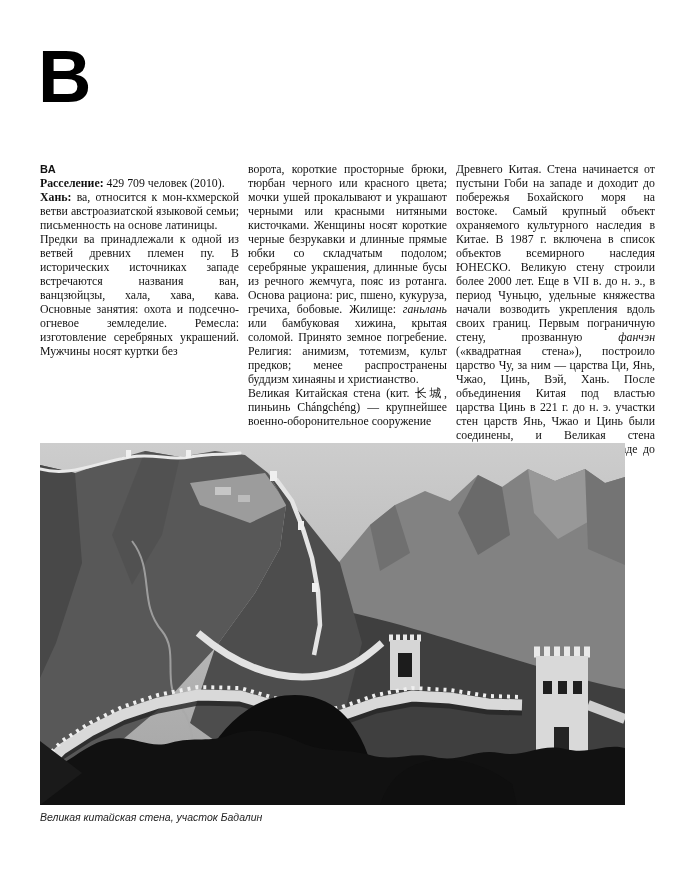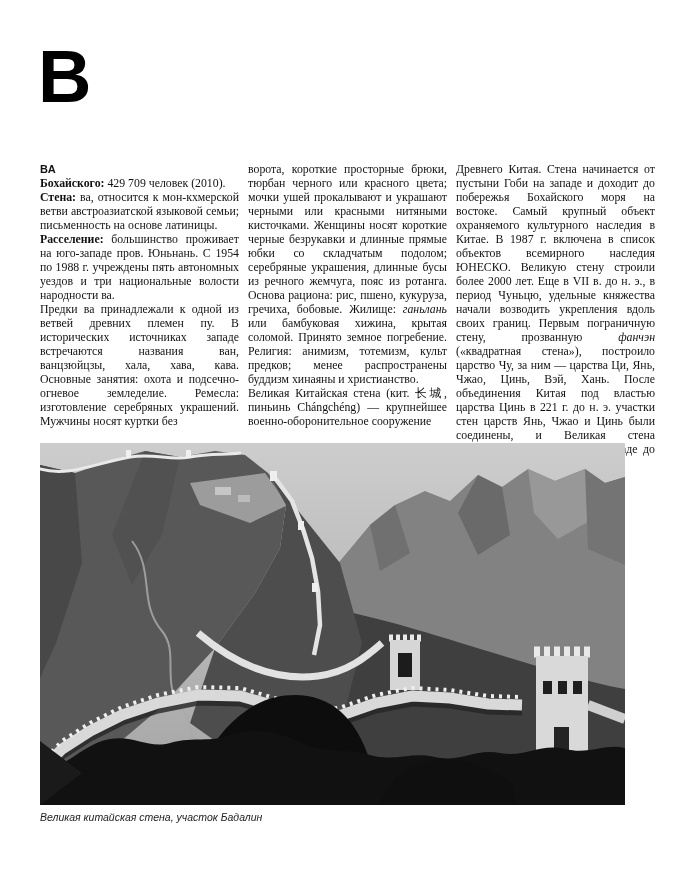--- a/index.html
+++ b/index.html
@@ -47,23 +47,22 @@
   }
 </style>
 </head>
 <body>
 
 <div class="letter">В</div>
 
 <div class="columns">
   <div class="col">
       <div class="heading">ВА</div>
-      <p><span class="b">Бохайского:</span><span> 429 709 человек (2010).</span></p>
-      <p><span class="b">Стена:</span><span> ва, относится к мон-кхмерской ветви австроазиатской языковой семьи; письменность на основе латиницы.</span></p>
-      <p><span class="b">Расселение:</span><span> большинство проживает на юго-западе пров. Юньнань. С 1954 по 1988 г. учреждены пять автономных уездов и три национальные волости народности ва.</span></p>
+      <p><span class="b">Расселение:</span><span> 429 709 человек (2010).</span></p>
+      <p><span class="b">Хань:</span><span> ва, относится к мон-кхмерской ветви австроазиатской языковой семьи; письменность на основе латиницы.</span></p>
       <p><span>Предки ва принадлежали к одной из ветвей древних племен пу. В исторических источниках западе встречаются названия ван, ванцзюйцзы, хала, хава, кава. Основные занятия: охота и подсечно-огневое земледелие. Ремесла: изготовление серебряных украшений. Мужчины носят куртки без</span></p>
     </div>
   <div class="col">
       <p><span>ворота, короткие просторные брюки, тюрбан черного или красного цвета; мочки ушей прокалывают и украшают черными или красными нитяными кисточками. Женщины носят короткие черные безрукавки и длинные прямые юбки со складчатым подолом; серебряные украшения, длинные бусы из речного жемчуга, пояс из ротанга. Основа рациона: рис, пшено, кукуруза, гречиха, бобовые. Жилище: </span><span class="i">ганьлань</span><span> или бамбуковая хижина, крытая соломой. Принято земное погребение. Религия: анимизм, тотемизм, культ предков; менее распространены буддизм хинаяны и христианство.</span></p>
       <p><span>Великая Китайская стена (кит. 长城, пиньинь Chángchéng) — крупнейшее военно-оборонительное сооружение</span></p>
     </div>
   <div class="col">
       <p><span>Древнего Китая. Стена начинается от пустыни Гоби на западе и доходит до побережья Бохайского моря на востоке. Самый крупный объект охраняемого культурного наследия в Китае. В 1987 г. включена в список объектов всемирного наследия ЮНЕСКО. Великую стену строили более 2000 лет. Еще в VII в. до н. э., в период Чуньцю, удельные княжества начали возводить укрепления вдоль своих границ. Первым пограничную стену, прозванную </span><span class="i">фанчэн</span><span> («квадратная стена»), построило царство Чу, за ним — царства Ци, Янь, Чжао, Цинь, Вэй, Хань. После объединения Китая под властью царства Цинь в 221 г. до н. э. участки стен царств Янь, Чжао и Цинь были соединены, и Великая стена протянулась от Линьтао на западе до Ляодуна на востоке более чем на</span></p>
     </div>
 </div>

